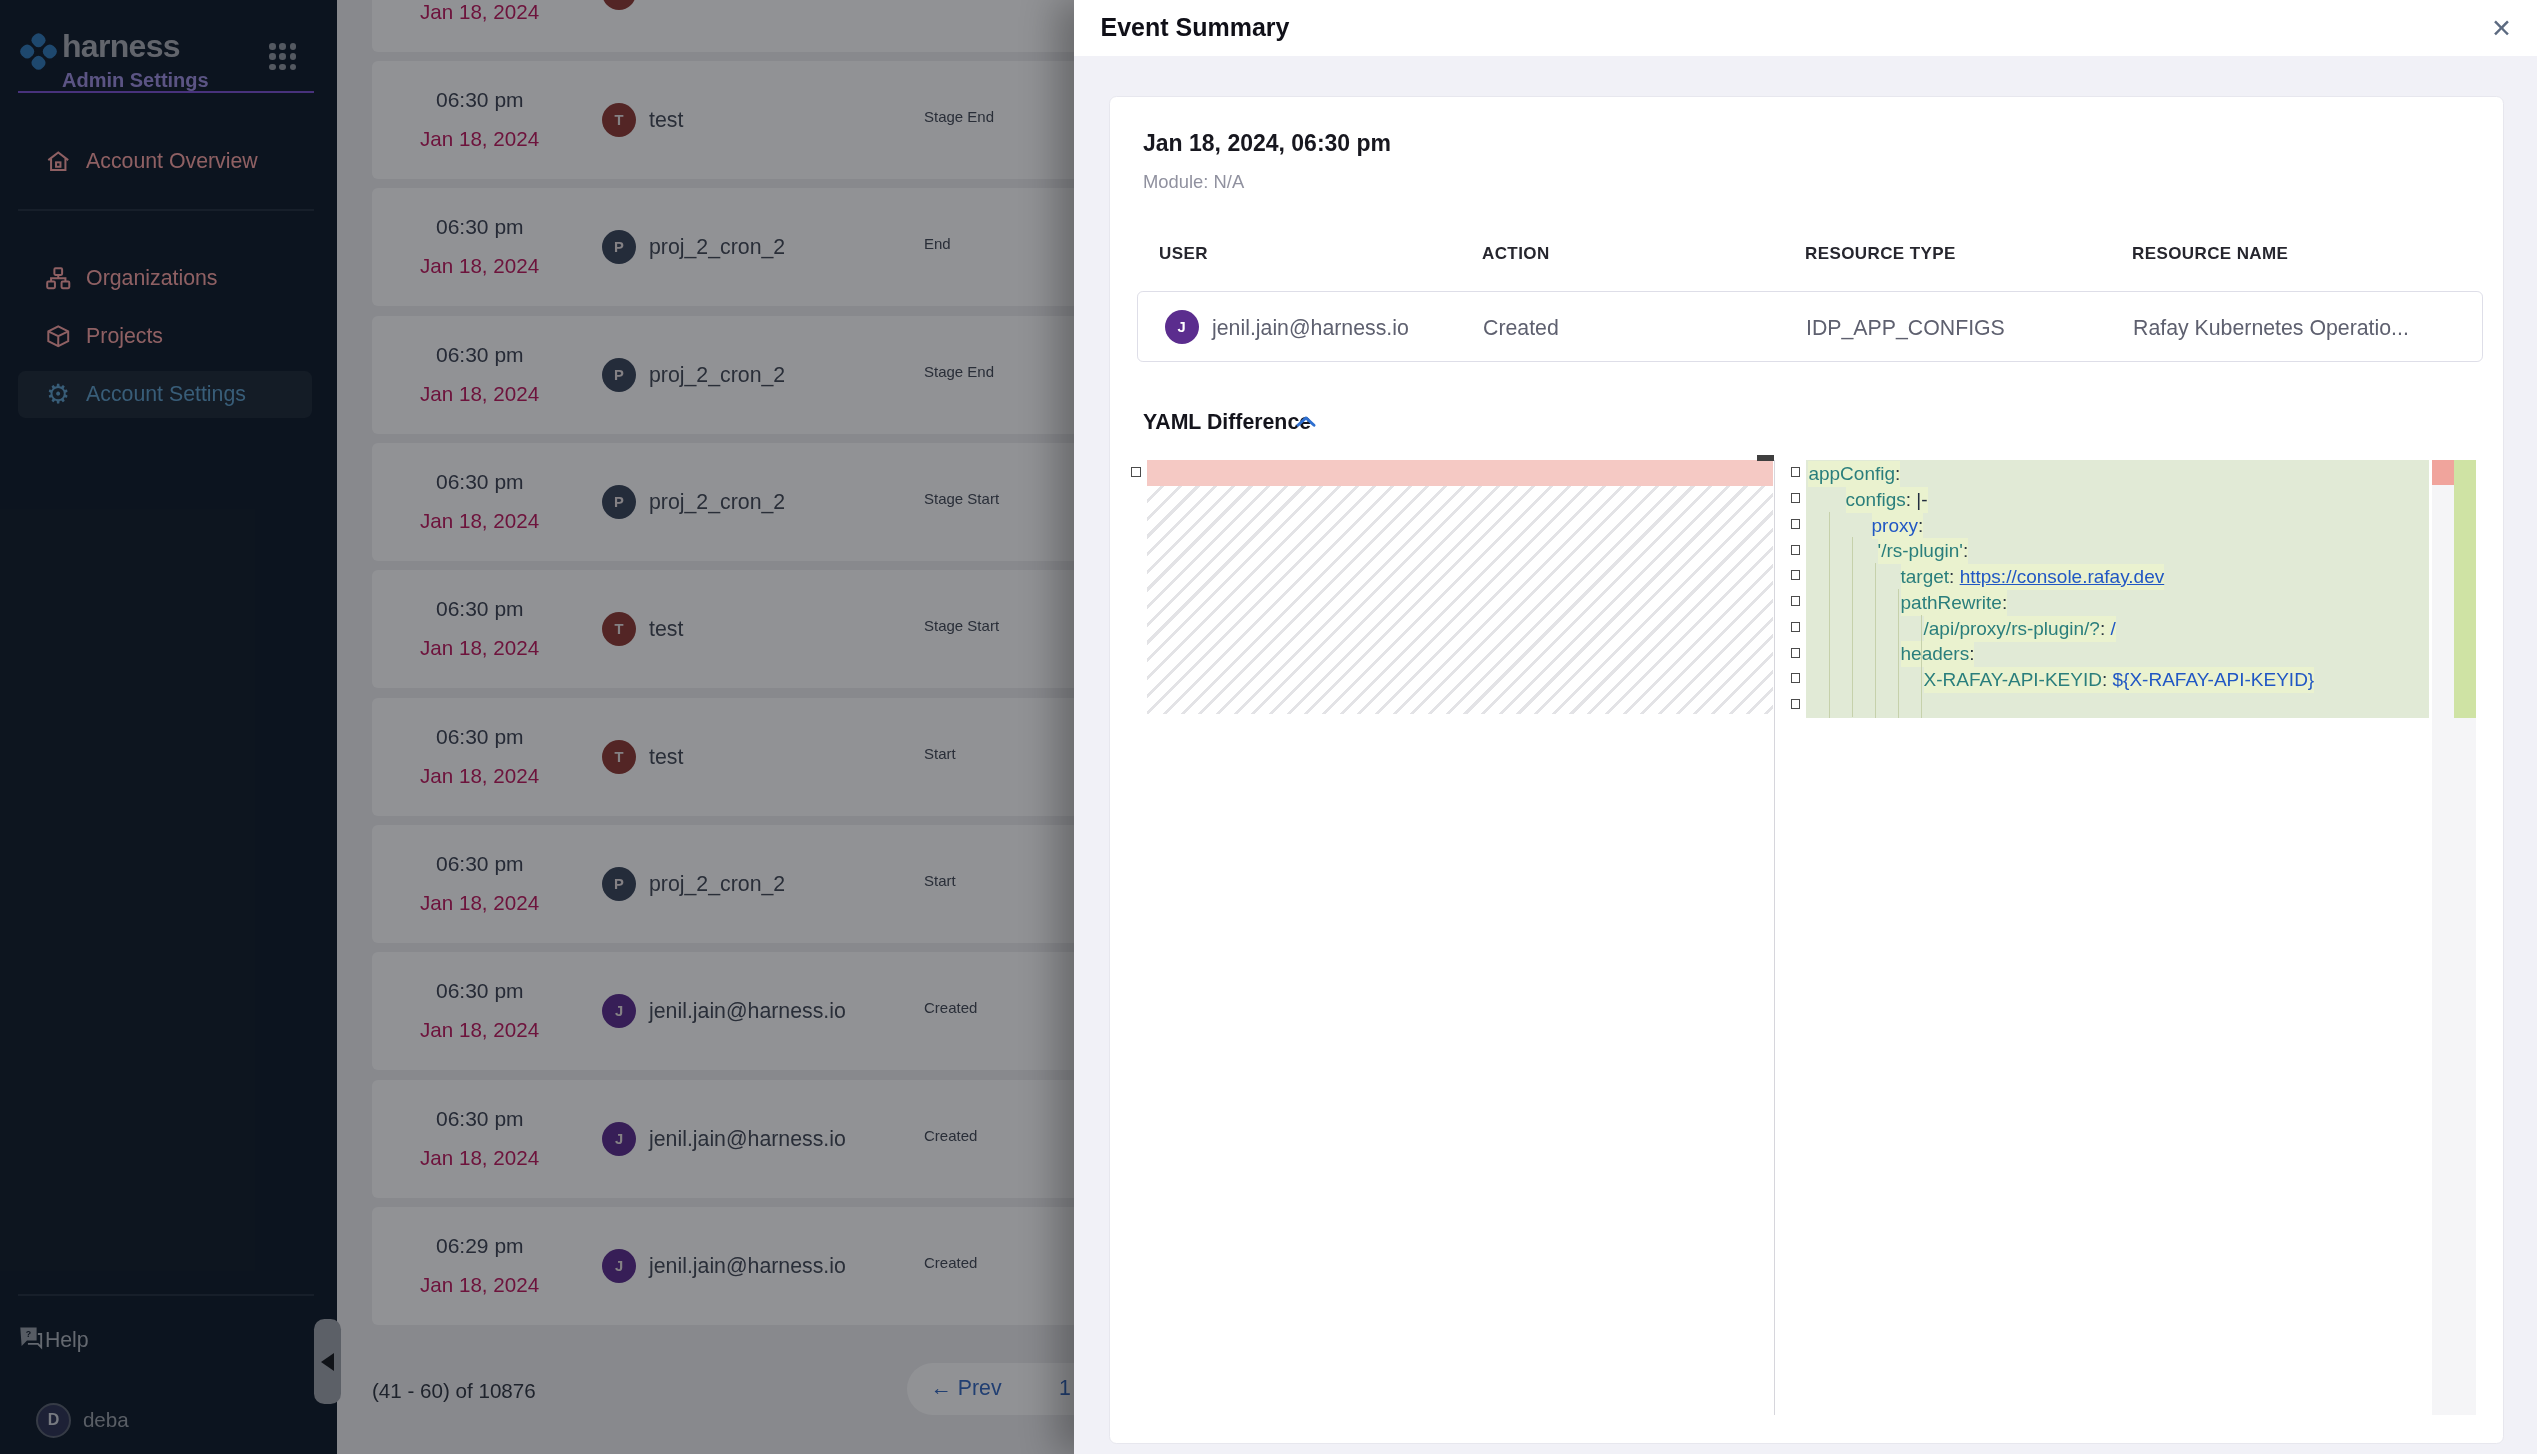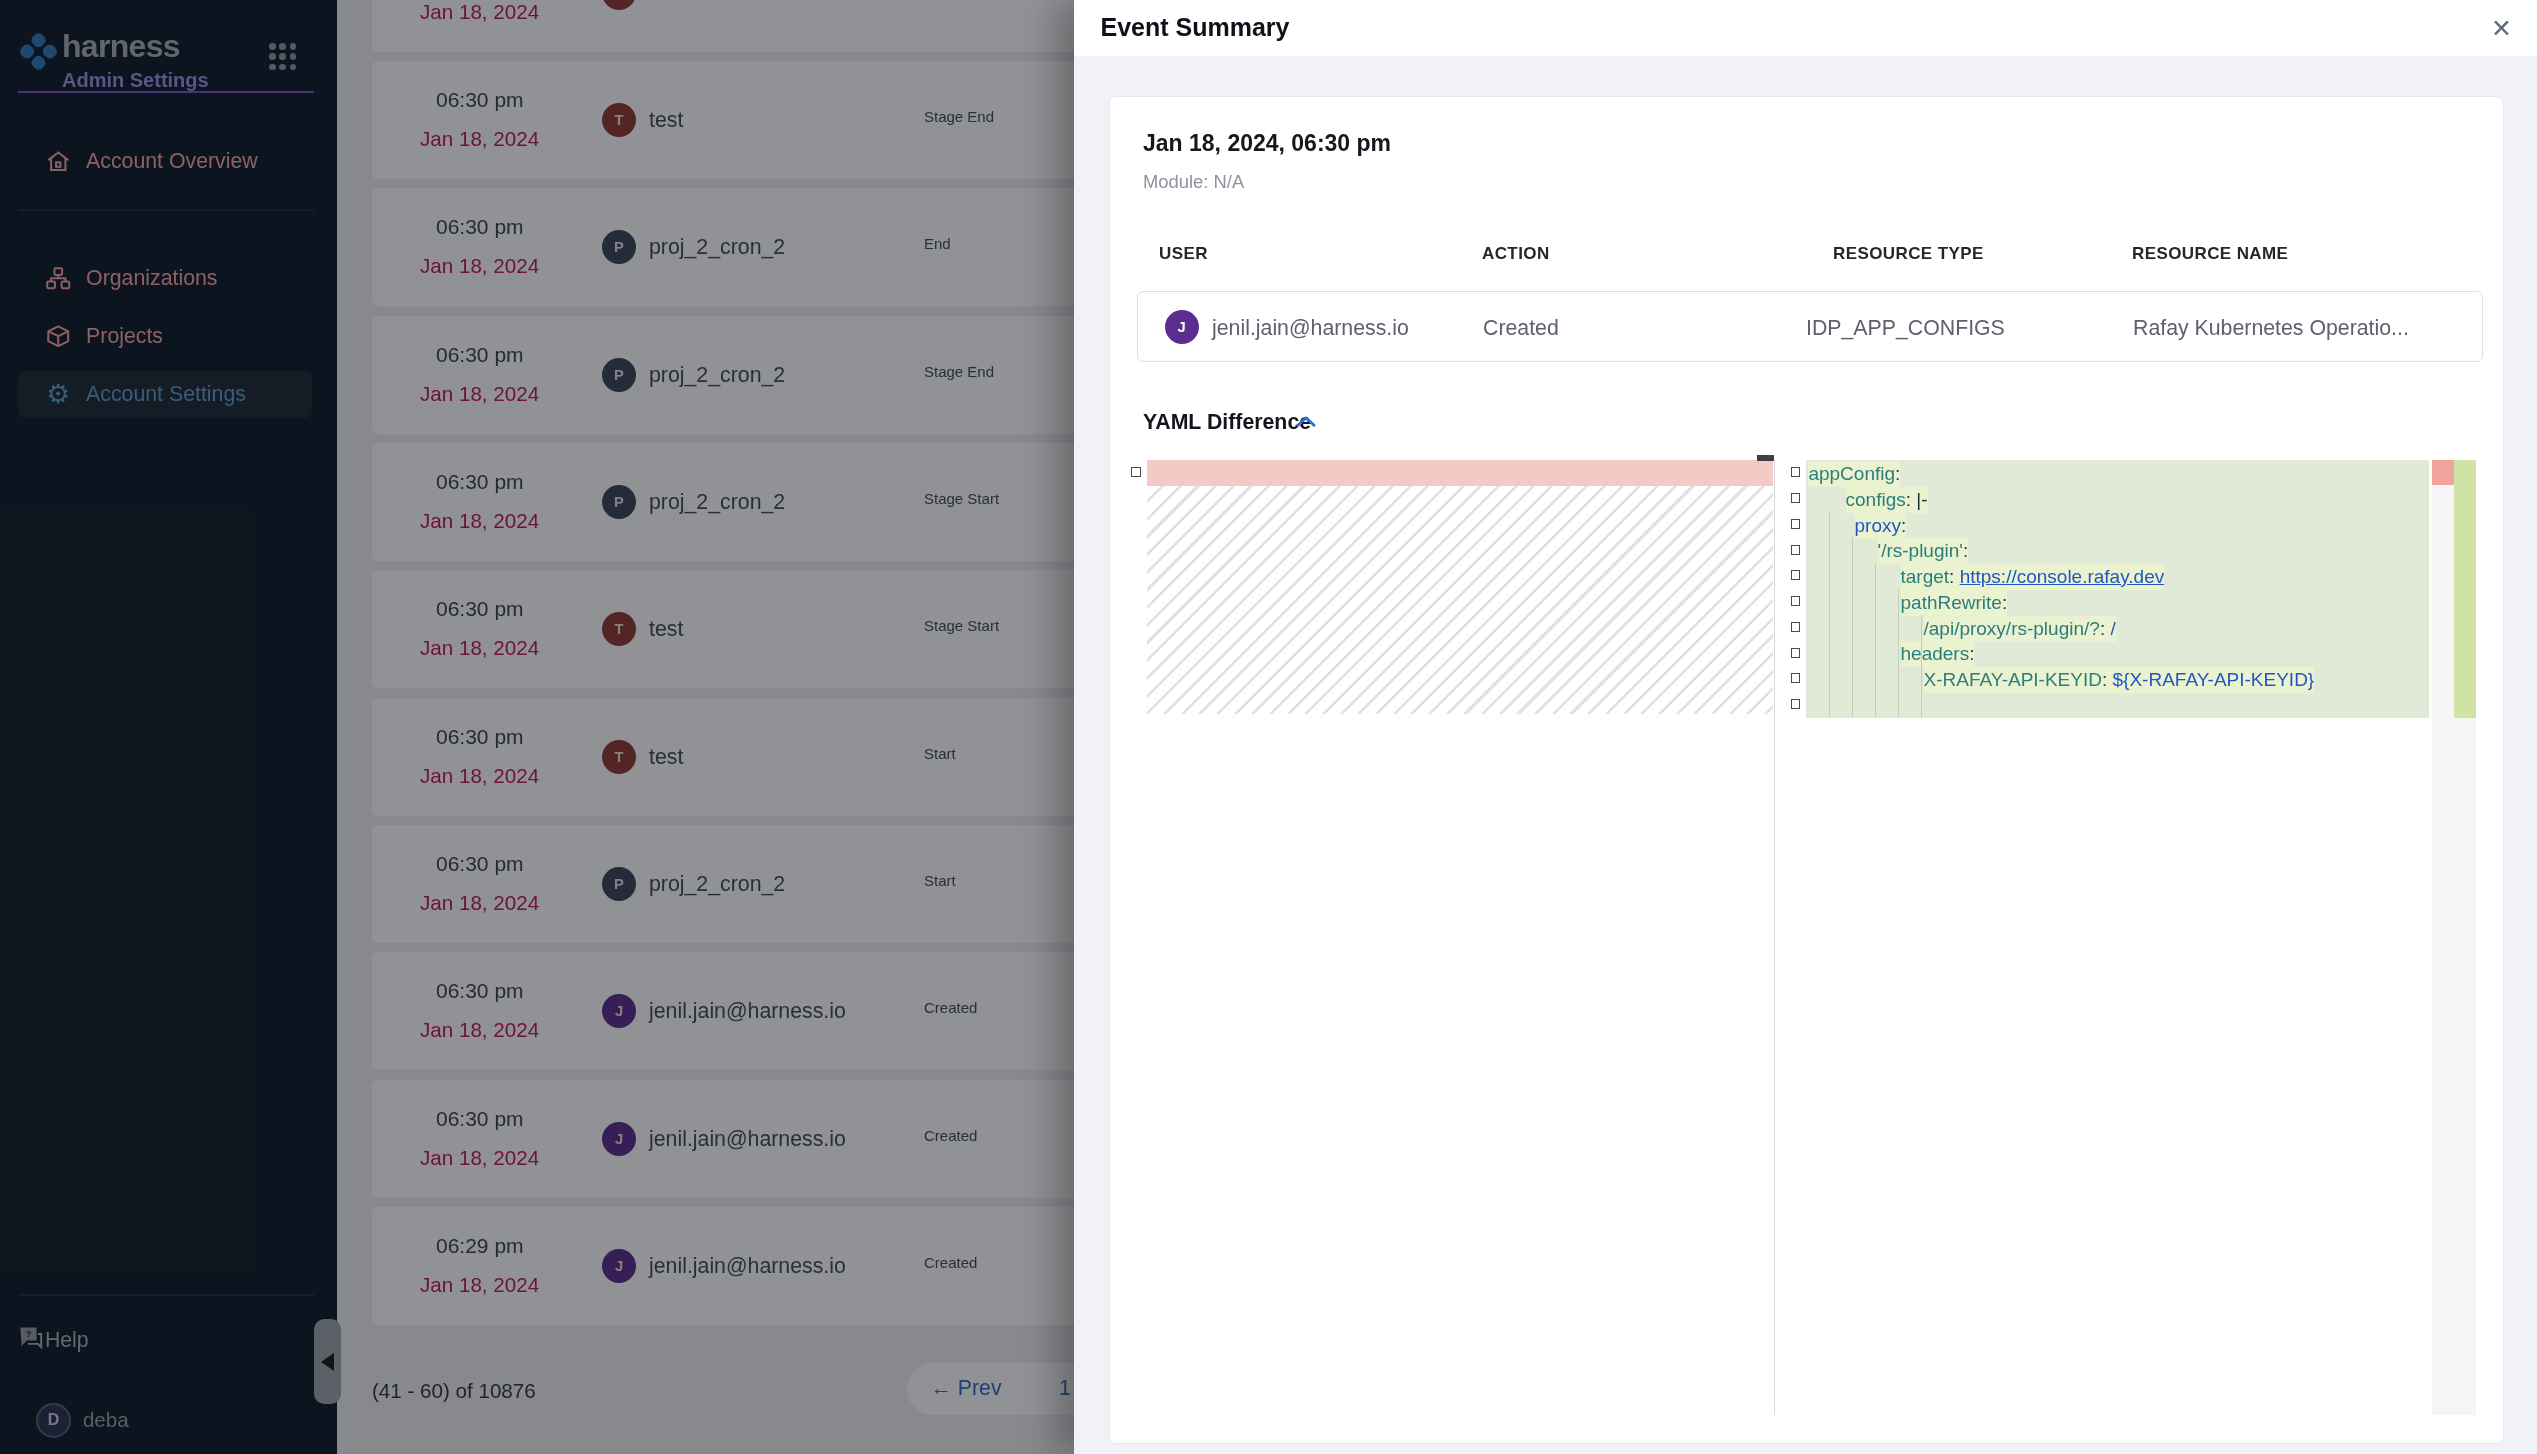--- a/index.html
+++ b/index.html
@@ -48,21 +48,21 @@
   
   .modal{position:absolute;left:1074px;top:0;width:1463px;height:1454px;z-index:60;box-shadow:-17.7px 0 35px rgba(0,0,0,0.28);}
   .modal-header{position:absolute;left:0;top:0;width:100%;height:68px;background:#ffffff;border-bottom:1.5px solid #e2e2e8;}
   .modal-title{position:absolute;left:26.5px;top:13.2px;font-size:25px;font-weight:bold;color:#101018;}
   .close-btn{position:absolute;right:19px;top:13.2px;font-size:25px;color:#5c6a80;cursor:pointer;background:none;border:none;}
   .modal-body{position:absolute;left:0;top:56px;width:100%;height:1398px;background:#f1f1f7;}
   .card{position:absolute;left:35px;top:40px;width:1395px;height:1348px;background:#ffffff;border:0.7px solid #e7e7ee;border-radius:7.4px;}
   .ev-datetime{position:absolute;left:33px;top:33px;font-size:23px;font-weight:bold;color:#17171f;}
   .ev-module{position:absolute;left:33px;top:74px;font-size:18.4px;color:#90919f;}
   .col-h{position:absolute;top:147px;font-size:17px;font-weight:bold;color:#26262e;letter-spacing:0.4px;}
-  .col-1{left:49px;} .col-2{left:372px;} .col-3{left:723px;text-align:center;} .col-4{left:1022px;}
+  .col-1{left:49px;} .col-2{left:372px;} .col-3{left:695px;text-align:center;} .col-4{left:1022px;}
   .event-row{position:absolute;left:27px;top:194px;width:1346px;height:71px;border:1.5px solid #dedee8;border-radius:5.9px;background:#fff;}
   .ev-avatar{position:absolute;left:26.5px;top:18.4px;width:34px;height:34px;border-radius:50%;color:#fff;display:flex;align-items:center;justify-content:center;font-size:14.7px;font-weight:bold;}
   .ev-cell{position:absolute;top:23.6px;font-size:21.3px;color:#5e606f;}
   .ev-user{left:74px;} .ev-action{left:345px;} .ev-rtype{left:668px;} .ev-rname{left:995px;}
   .yaml-label{position:absolute;left:33px;top:313px;font-size:21.3px;font-weight:bold;color:#14141c;}
   .yaml-chevron{position:absolute;left:185px;top:318px;cursor:pointer;}
 
   
   .diff{position:absolute;left:15.5px;top:363px;width:1352px;height:955px;background:#ffffff;}
   .gut-sq{position:absolute;width:9.6px;height:9.6px;background:#ffffff;border:1.5px solid #4b4b4b;}
@@ -295,21 +295,21 @@
         <div class="diff">
           <span class="gut-sq" style="left:5.9px;top:7.4px"></span>
           <div class="pink-row"></div>
           <div class="dark-bar"></div>
           <div class="hatch"></div>
           <div class="v-sep"></div>
           <div id="right-gutter"></div>
           <div class="code-pane" id="code-pane">
               <div class="code-line" style="top: 0px; padding-left: 2.9px;"><span class="hl"><span class="tk-key">appConfig</span><span class="tk-punct">:</span></span></div>
               <div class="code-line" style="top: 26px; padding-left: 40px;"><span class="hl"><span class="tk-key">configs</span><span class="tk-punct">:</span><span class="tk-punct"> </span><span class="tk-dark">|-</span></span></div>
-              <div class="code-line" style="top: 52px; padding-left: 49px;"><span class="hl"><span class="tk-blue">proxy</span><span class="tk-punct">:</span></span></div>
+              <div class="code-line" style="top: 52px; padding-left: 66px;"><span class="hl"><span class="tk-blue">proxy</span><span class="tk-punct">:</span></span></div>
               <div class="code-line" style="top: 77px; padding-left: 72px;"><span class="hl"><span class="tk-key">'/rs-plugin'</span><span class="tk-punct">:</span></span></div>
               <div class="code-line" style="top: 103px; padding-left: 95px;"><span class="hl"><span class="tk-key">target</span><span class="tk-punct">:</span><span class="tk-punct"> </span><span class="tk-link">https://console.rafay.dev</span></span></div>
               <div class="code-line" style="top: 129px; padding-left: 95px;"><span class="hl"><span class="tk-key">pathRewrite</span><span class="tk-punct">:</span></span></div>
               <div class="code-line" style="top: 155px; padding-left: 118px;"><span class="hl"><span class="tk-key">/api/proxy/rs-plugin/?</span><span class="tk-punct">:</span><span class="tk-punct"> </span><span class="tk-blue">/</span></span></div>
               <div class="code-line" style="top: 180px; padding-left: 95px;"><span class="hl"><span class="tk-key">headers</span><span class="tk-punct">:</span></span></div>
               <div class="code-line" style="top: 206px; padding-left: 118px;"><span class="hl"><span class="tk-key">X-RAFAY-API-KEYID</span><span class="tk-punct">:</span><span class="tk-punct"> </span><span class="tk-blue">${X-RAFAY-API-KEYID}</span></span></div>
               <div class="code-line" style="top: 232px; padding-left: 2.9px;"></div>
               <span class="iguide" style="left: 23px; top: 52px; height: 206px;"></span>
               <span class="iguide" style="left: 46px; top: 77px; height: 180px;"></span>
               <span class="iguide" style="left: 69px; top: 103px; height: 155px;"></span>

